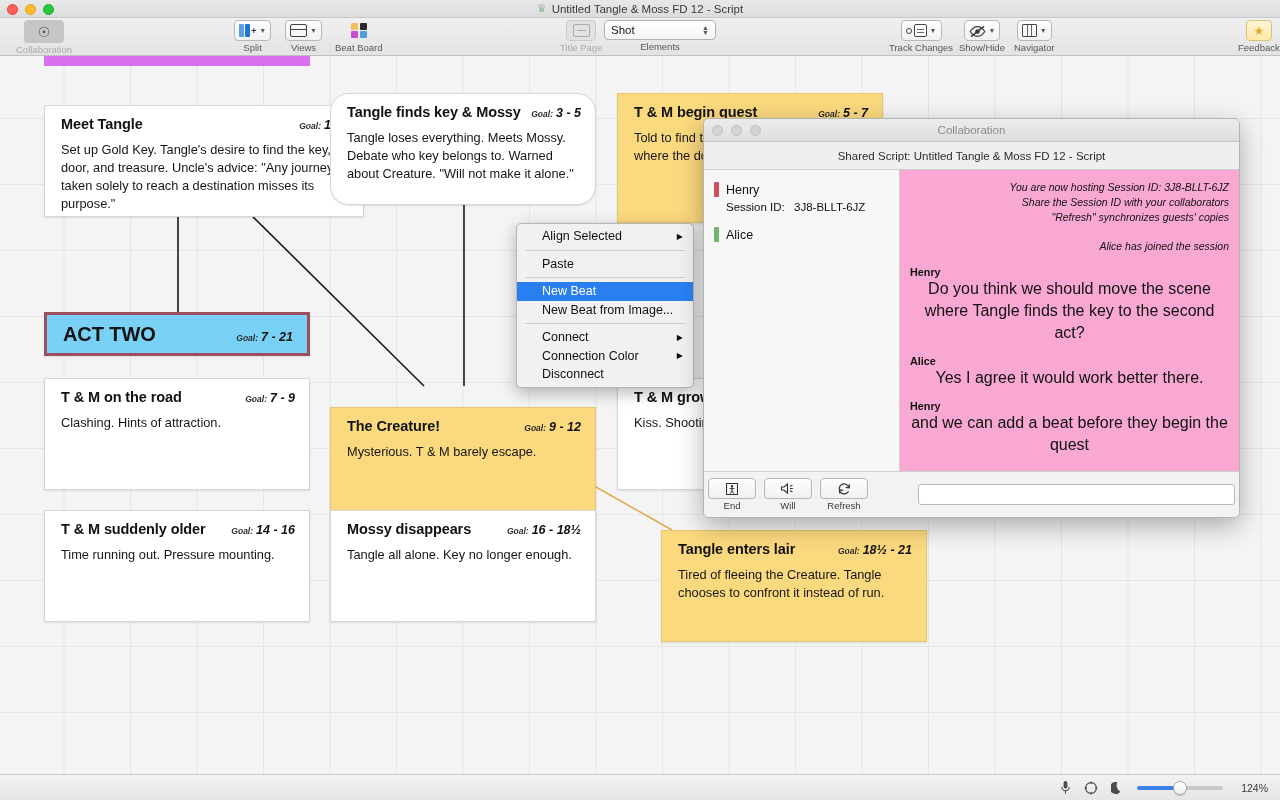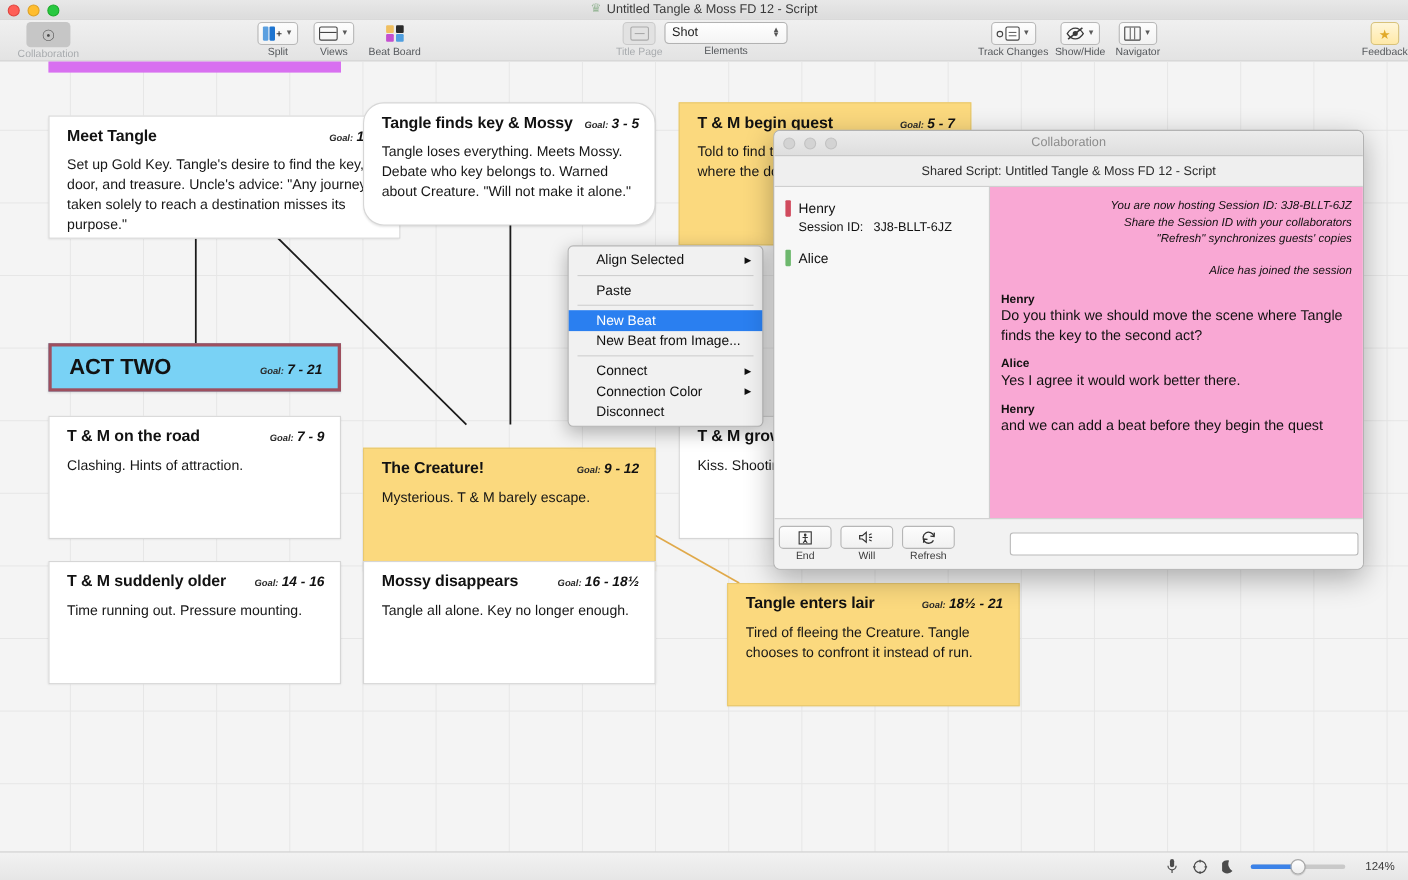--- a/index.html
+++ b/index.html
@@ -202,21 +202,21 @@
   .session-row { font-size: 11.5px; color: #111; margin: 4px 0 14px 12px; }
   .session-lbl { }
   .session-val { margin-left: 6px; }
 
   .sys-msgs { text-align: right; }
   .sys-msg { font-size: 10.5px; font-style: italic; color: #111; line-height: 1.45; }
   .sys-gap { height: 13px; }
   .chat { margin-top: 12px; }
   .chat-entry { margin-bottom: 11px; }
   .chat-who { font-size: 10.8px; font-weight: bold; color: #111; }
-  .chat-txt { font-size: 13px; color: #111; line-height: 1.38; }
+  .chat-txt { font-size: 16px; color: #111; line-height: 1.38; text-align: center; }
 
   .cw-footer {
     height: 46px; background: #f2f2f2; border-top: 1px solid #cfcfcf;
     display: flex; align-items: center; padding: 0 4px;
   }
   .foot-btns { display: flex; gap: 8px; width: 196px; }
   .foot-btn { display: flex; flex-direction: column; align-items: center; }
   .foot-box {
     width: 48px; height: 21px; border-radius: 4px;
     background: linear-gradient(#fdfdfd, #f1f1f1); border: 1px solid #b6b6b6;

